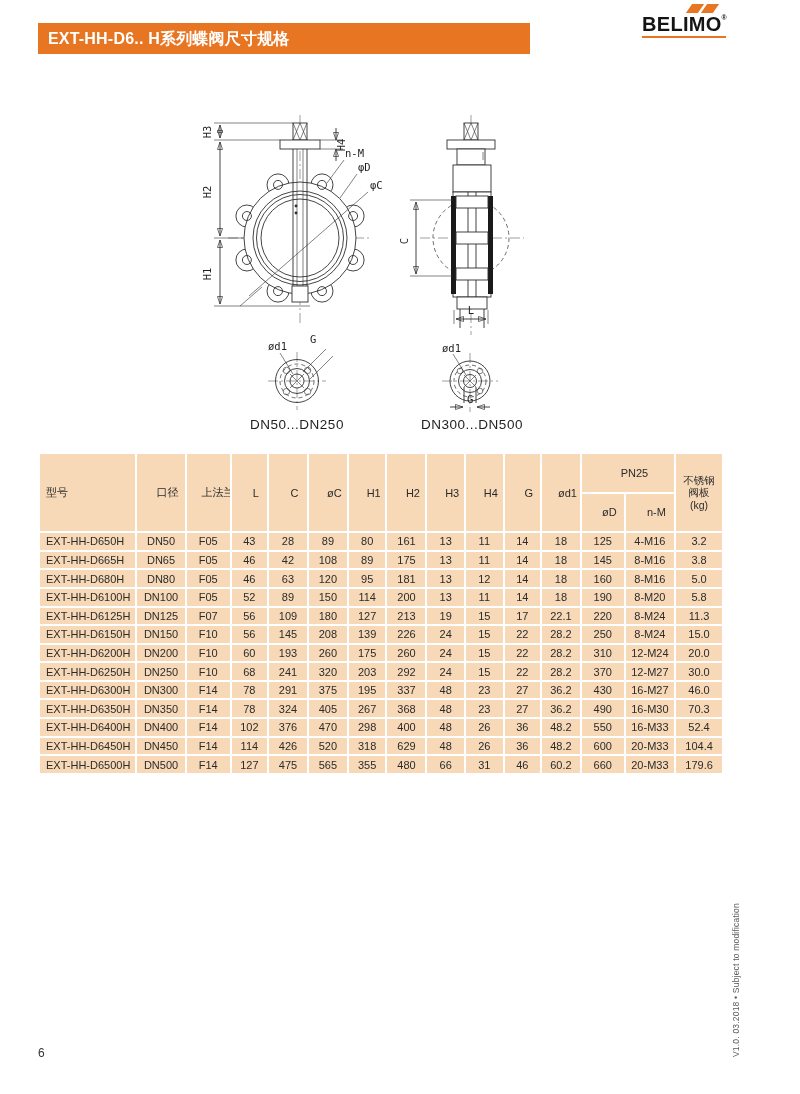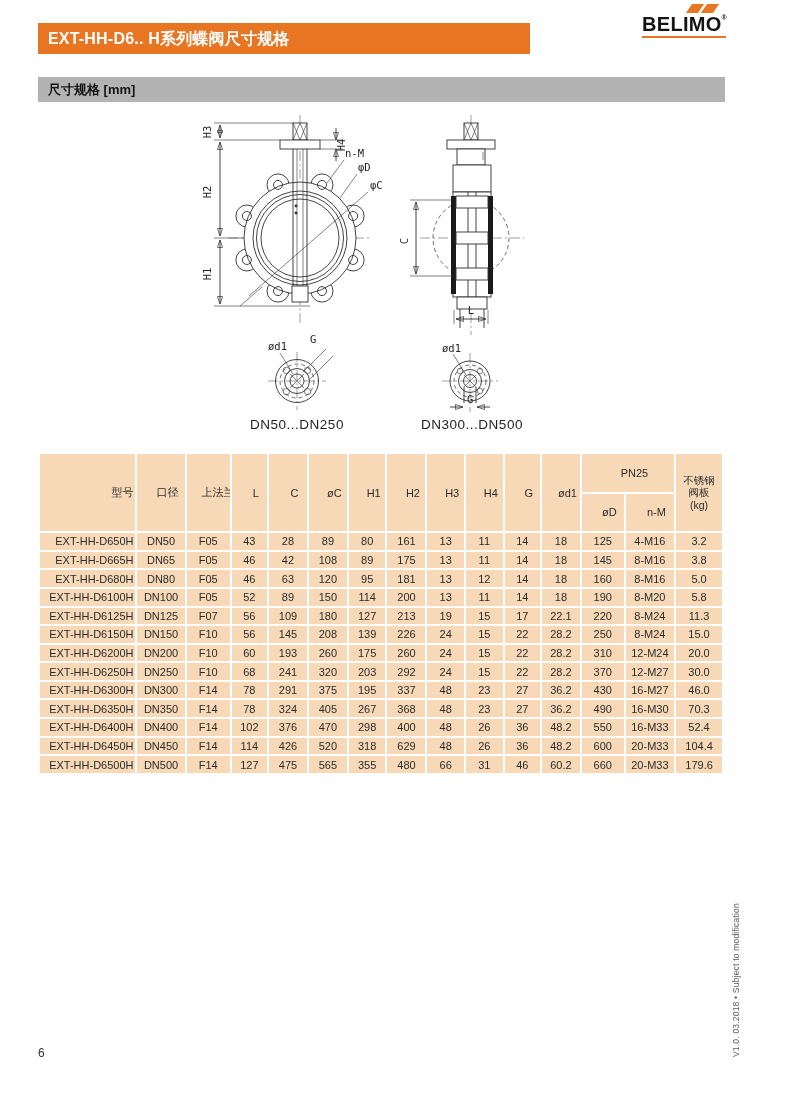--- a/index.html
+++ b/index.html
@@ -45,21 +45,21 @@
     position:absolute;left:38px;top:452px;width:686px;
     border-collapse:separate;border-spacing:2px;
     font-size:11px;color:#2b2b2b;table-layout:fixed;
   }
   .spec-table th,.spec-table td{
     background:#f7d9b8;font-weight:normal;text-align:center;
     padding:0 2px;overflow:hidden;white-space:nowrap;
   }
   .spec-table td{height:16.6px;}
   .spec-table thead th{vertical-align:middle;height:22px;padding-left:15px;}
-  .spec-table th.model-h,.spec-table td.model{text-align:right;padding-left:6px;}
+  .spec-table th.model-h,.spec-table td.model{text-align:left;padding-left:6px;}
   .spec-table th.kg-head{white-space:pre-line;line-height:1.18;font-size:10.5px;padding:20px 1px;}
   
   .page-number{position:absolute;left:38px;top:1046px;font-size:12px;color:#333;}
   .side-note{
     position:absolute;left:731px;top:905px;height:152px;width:13px;
     writing-mode:vertical-rl;transform:rotate(180deg);
     font-size:8.5px;color:#5a5a5a;white-space:nowrap;letter-spacing:.2px;
   }
 </style>
 </head>
@@ -70,21 +70,20 @@
   <div class="title-bar">EXT-HH-D6.. H系列蝶阀尺寸规格</div>
   <div class="logo">
     <div class="logo-slashes">
         <span class="sl"></span>
         <span class="sl"></span>
       </div>
     <div class="logo-text"><span>BELIMO</span><sup>®</sup></div>
     <div class="logo-underline"></div>
   </div>
 
-  <div class="section-bar">尺寸规格 [mm]</div>
 
   <svg class="drawing" width="510" height="350" viewBox="0 0 510 350">
     <defs>
       <marker id="arr" viewBox="0 0 10 8" refX="9.5" refY="4" markerWidth="9" markerHeight="7" orient="auto-start-reverse">
         <path d="M9.5,4 L0,.8 L0,7.2 z" fill="#2f2f2f" stroke="none"></path>
       </marker>
     </defs>
 
     <g>
 

